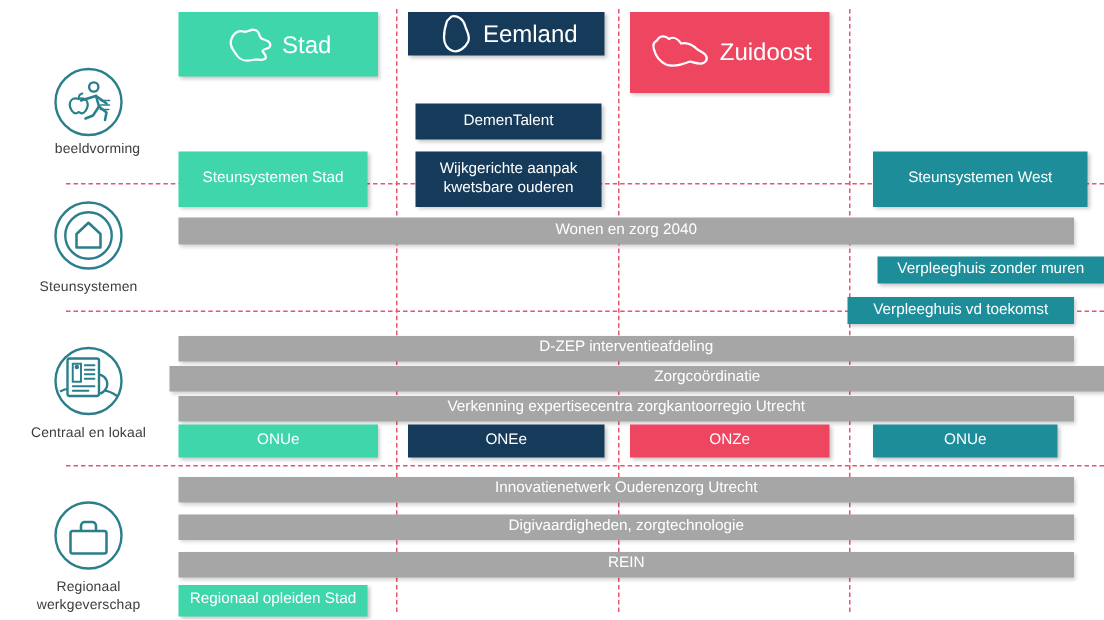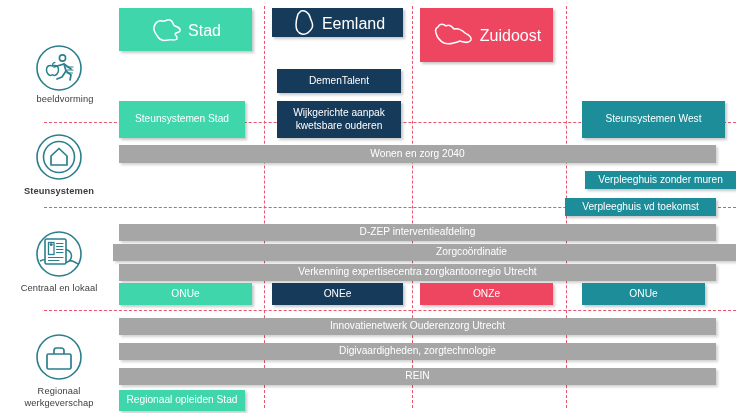--- a/index.html
+++ b/index.html
@@ -75,21 +75,21 @@
       <path d="M21 25 L31 22 L38 27" fill="none" stroke="#2B7F8C" stroke-width="1.7" stroke-linecap="round"></path>
       <path d="M31 22 L33 29 L29 35 L24 37" fill="none" stroke="#2B7F8C" stroke-width="1.7" stroke-linecap="round" stroke-linejoin="round"></path>
       <path d="M33 29 L38 33 L37 38" fill="none" stroke="#2B7F8C" stroke-width="1.7" stroke-linecap="round" stroke-linejoin="round"></path>
       <path d="M34 25 L40 25 M34 28 L40 28 M34 31 L39.5 31" stroke="#2B7F8C" stroke-width="1.1" stroke-linecap="round"></path>
       <path d="M17.5 23.5c-2.4 0-4 1.9-4 4.4 0 2.8 2.2 5.6 4 5.6s1.1-.7 2-.7 .3 .7 2 .7c1.8 0 4-2.8 4-5.6 0-2.5-1.6-4.4-4-4.4-1.3 0-1.6 .6-2 .6s-.7-.6-2-.6z" fill="none" stroke="#2B7F8C" stroke-width="1.5"></path>
       <path d="M19.5 23.3c0-1.6 1-2.7 2.4-3" fill="none" stroke="#2B7F8C" stroke-width="1.3" stroke-linecap="round"></path>
     </svg>
     <div class="side-label" style="margin-top:0;padding-left:12px;">beeldvorming</div>
   </div>
 
-  <div class="side-item" style="top:131px;font-weight:bold;">
+  <div class="side-item" style="top:131px;">
     <svg class="side-icon" viewBox="0 0 52 52">
       <circle cx="26" cy="26" r="22" fill="none" stroke="#2B7F8C" stroke-width="1.6"></circle>
       <circle cx="26" cy="26" r="15.5" fill="none" stroke="#2B7F8C" stroke-width="1.6"></circle>
       <path d="M26 17.5 L34 25 L34 34 L18 34 L18 25 Z" fill="none" stroke="#2B7F8C" stroke-width="1.7" stroke-linejoin="round"></path>
     </svg>
     <div class="side-label">Steunsystemen</div>
   </div>
 
   <div class="side-item" style="top:228px;">
     <svg class="side-icon" viewBox="0 0 52 52">

